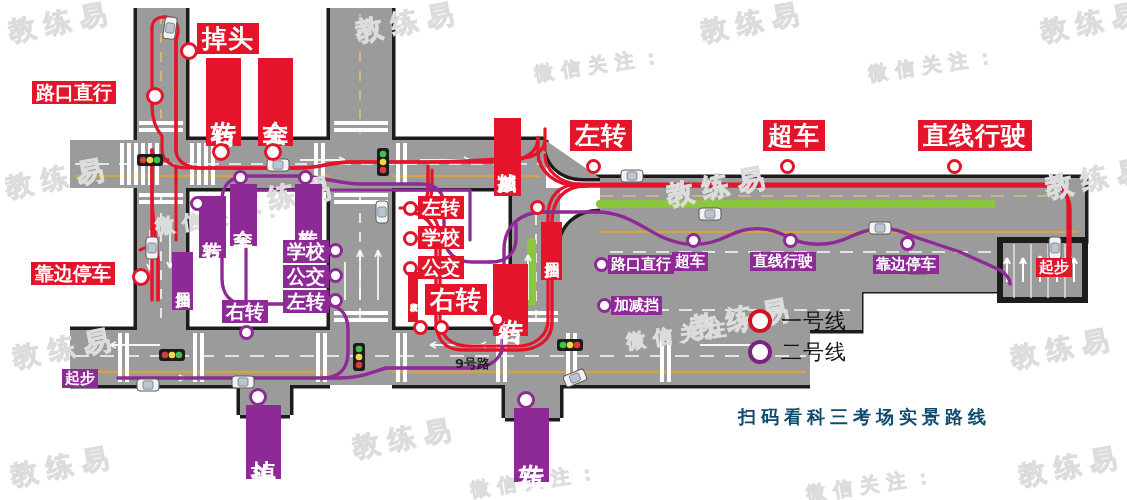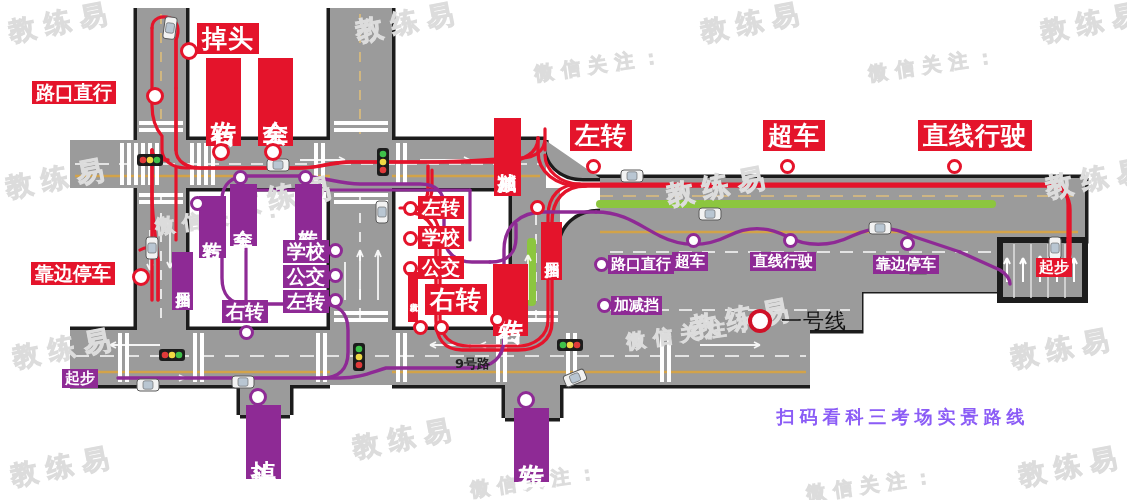--- a/index.html
+++ b/index.html
@@ -39,22 +39,22 @@
 
   
   #legend{position:absolute;left:748px;top:305px;}
   .lg-row{display:flex;align-items:center;height:31px;}
   .lg-ring{width:24px;height:24px;border-radius:50%;box-sizing:border-box;background:#fff;}
   .lg-ring.red{border:4px solid #cf1228;}
   .lg-ring.pur{border:4px solid #7b2182;}
   .lg-text{margin-left:9px;font-size:21px;font-weight:normal;color:#111;
            font-family:"DejaVu Sans",sans-serif;letter-spacing:1px;}
 
-  #promo{position:absolute;left:738px;top:405px;width:330px;text-align:center;
-         color:#8b5cf6;font-weight:bold;font-family:"DejaVu Sans",sans-serif;}
+  #promo{position:absolute;left:738px;top:405px;width:330px;text-align:left;
+         color:#0c4a6e;font-weight:bold;font-family:"DejaVu Sans",sans-serif;}
   #promo .l1{font-size:18px;letter-spacing:5px;}
   #promo .l2{font-size:18px;letter-spacing:5px;margin-top:8px;}
 
   #road9{position:absolute;left:455px;top:355px;font-size:13px;color:#222;
          font-weight:bold;font-family:"DejaVu Sans",sans-serif;}
 </style>
 </head>
 <body>
 
 <div id="stage">
@@ -480,19 +480,23 @@
   <div class="node pur s" style="left:900px;top:236px;"></div>
 
   <div class="lbl pur sm" style="left:611px;top:296px;">加减挡</div>
   <div class="node pur s" style="left:597px;top:298px;"></div>
 
   <div id="legend">
     <div class="lg-row">
       <span class="lg-ring red"></span>
       <span class="lg-text">一号线</span>
     </div>
+    <div class="lg-row">
+      <span class="lg-ring pur"></span>
+      <span class="lg-text">二号线</span>
+    </div>
   </div>
 
   <div id="promo">
     <div class="l1">扫码看科三考场实景路线</div>
   </div>
 
 </div>
 
 </body></html>

